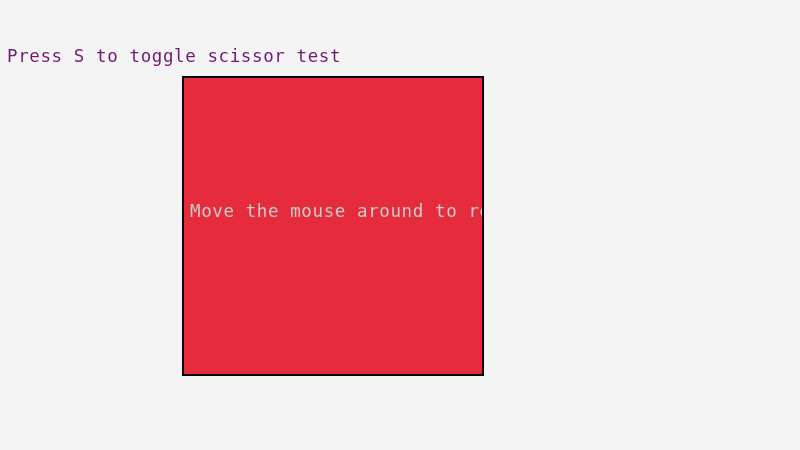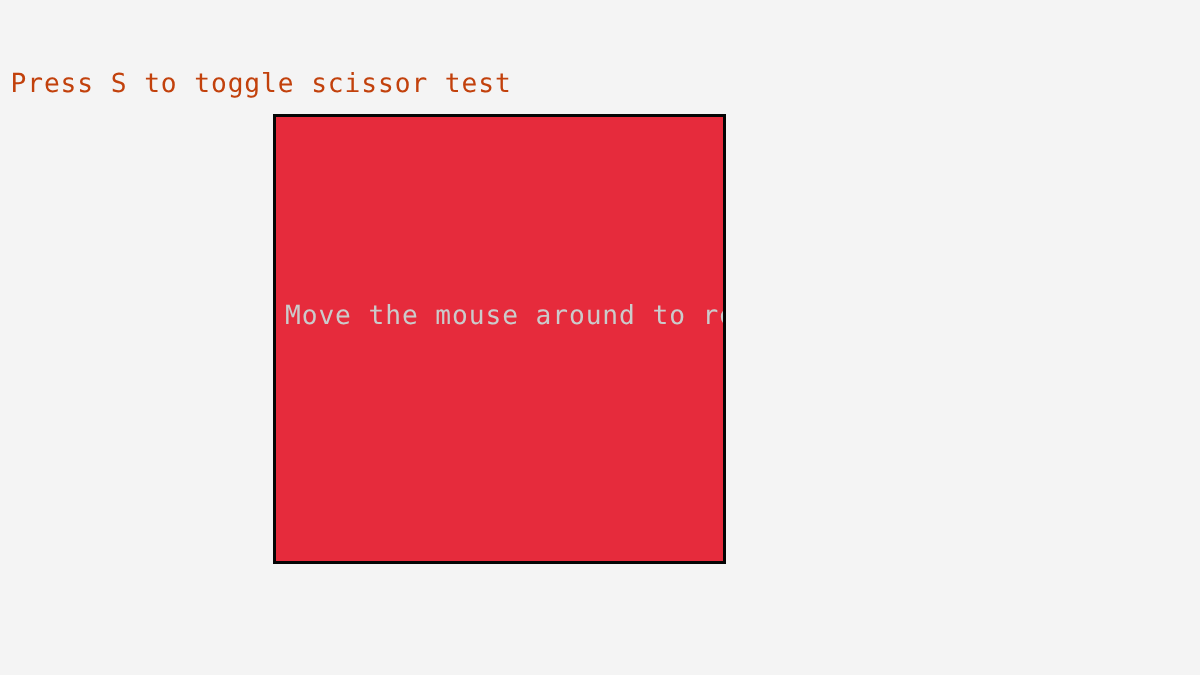--- a/index.html
+++ b/index.html
@@ -28,21 +28,21 @@
     width: 780px;
     height: 24px;
     white-space: pre;
   }
   #hint-text {
     display: block;
     font-family: "DejaVu Sans Mono", monospace;
     font-size: 17.5px;
     line-height: 22px;
     letter-spacing: 0.6px;
-    color: #c2410c;
+    color: #701a75;
     white-space: pre;
   }
 
   
   #scissor-rect {
     position: absolute;
     left: 182px;
     top: 76px;
     width: 298px;
     height: 296px;

